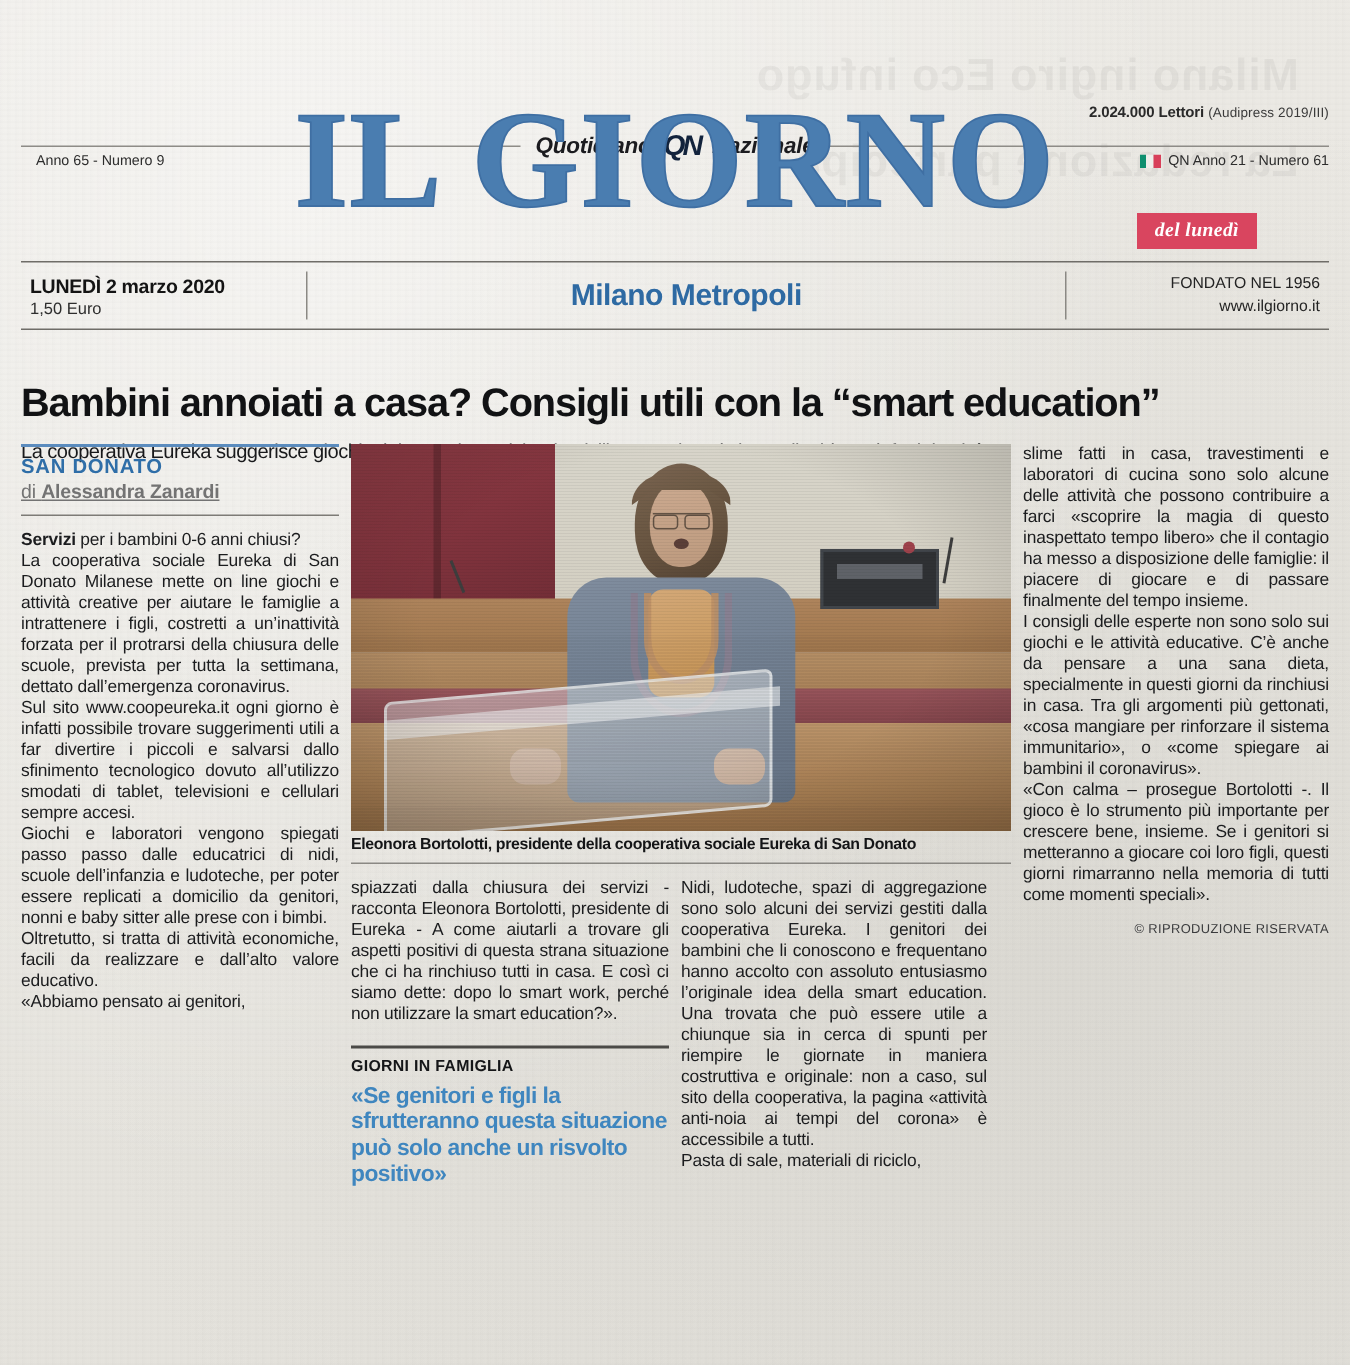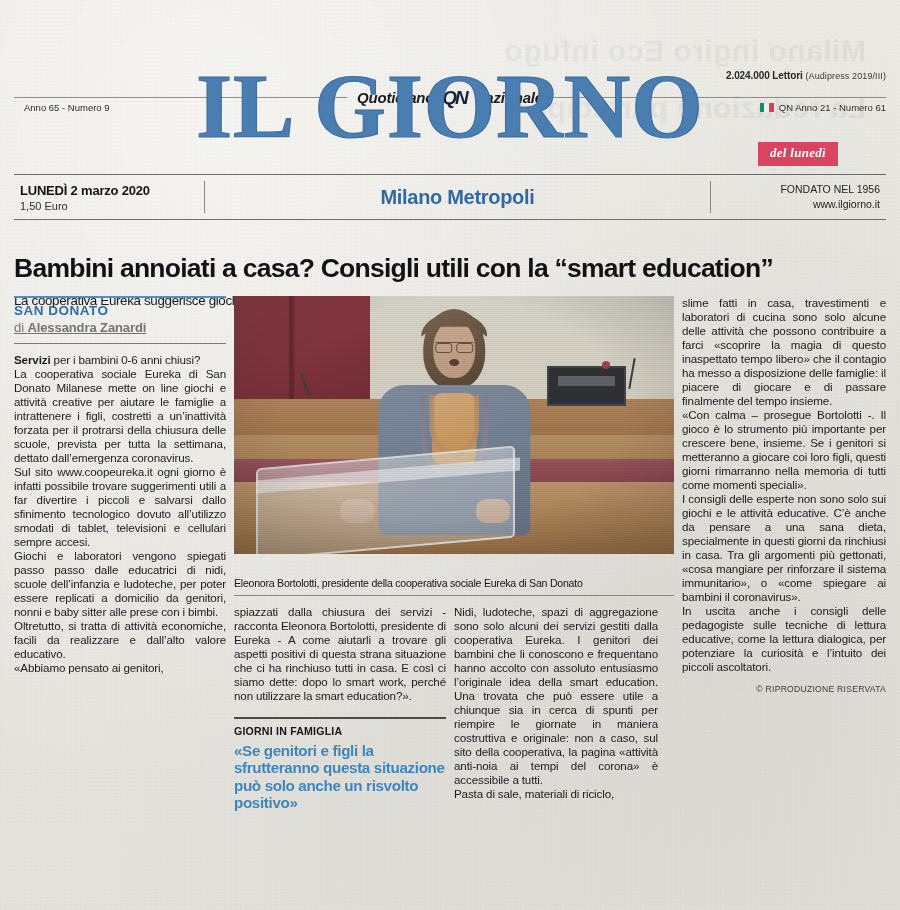--- a/index.html
+++ b/index.html
@@ -308,23 +308,23 @@
     background:
       repeating-linear-gradient(0deg,rgba(0,0,0,.05) 0 1px,rgba(0,0,0,0) 1px 2px),
       repeating-linear-gradient(90deg,rgba(255,255,255,.04) 0 1px,rgba(0,0,0,0) 1px 2px);
     mix-blend-mode:multiply;
   }
   .photo .vignette{
     position:absolute;inset:0;
     background:radial-gradient(ellipse at 50% 45%,rgba(0,0,0,0) 55%,rgba(0,0,0,.17) 100%);
   }
   .caption{
-    font-size:10.6px;font-weight:normal;color:#141517;
+    font-size:10.6px;font-weight:bold;color:#141517;
     letter-spacing:-.25px;
-    padding:23px 0 6px 0;
+    padding:3px 0 6px 0;
     white-space:nowrap;
   }
   .caprule{height:1px;background:#8a8883;margin-bottom:9px;}
 
   .lowercols{display:flex;}
   .lowercols .col{width:212px;}
   .lowercols .col + .col{padding-left:8px;}
 
   .famrule{height:1.6px;background:#4b4a47;margin:14px 0 6px 0;}
   .famlabel{
@@ -464,20 +464,19 @@
         </div>
         <div class="col">
           <p class="body">Nidi, ludoteche, spazi di aggregazione sono solo alcuni dei servizi gestiti dalla cooperativa Eureka. I genitori dei bambini che li conoscono e frequentano hanno accolto con assoluto entusiasmo l’originale idea della smart education. Una trovata che può essere utile a chiunque sia in cerca di spunti per riempire le giornate in maniera costruttiva e originale: non a caso, sul sito della cooperativa, la pagina «attività anti-noia ai tempi del corona» è accessibile a tutti.</p>
           <p class="body">Pasta di sale, materiali di riciclo,</p>
         </div>
       </div>
     </div>
 
     <div class="col">
       <p class="body">slime fatti in casa, travestimenti e laboratori di cucina sono solo alcune delle attività che possono contribuire a farci «scoprire la magia di questo inaspettato tempo libero» che il contagio ha messo a disposizione delle famiglie: il piacere di giocare e di passare finalmente del tempo insieme.</p>
+      <p class="body">I consigli delle esperte non sono solo sui giochi e le attività educative. C’è anche da pensare a una sana dieta, specialmente in questi giorni da rinchiusi in casa. Tra gli argomenti più gettonati, «cosa mangiare per rinforzare il sistema immunitario», o «come spiegare ai bambini il coronavirus».</p>
       <p class="body">«Con calma – prosegue Bortolotti -. Il gioco è lo strumento più importante per crescere bene, insieme. Se i genitori si metteranno a giocare coi loro figli, questi giorni rimarranno nella memoria di tutti come momenti speciali».</p>
-      <p class="body">I consigli delle esperte non sono solo sui giochi e le attività educative. C’è anche da pensare a una sana dieta, specialmente in questi giorni da rinchiusi in casa. Tra gli argomenti più gettonati, «cosa mangiare per rinforzare il sistema immunitario», o «come spiegare ai bambini il coronavirus».</p>
-      <p class="body">In uscita anche i consigli delle pedagogiste sulle tecniche di lettura educative, come la lettura dialogica, per potenziare la curiosità e l’intuito dei piccoli ascoltatori.</p>
       <div class="credit">© RIPRODUZIONE RISERVATA</div>
     </div>
 
   </div>
 </div>
 
 </body></html>

